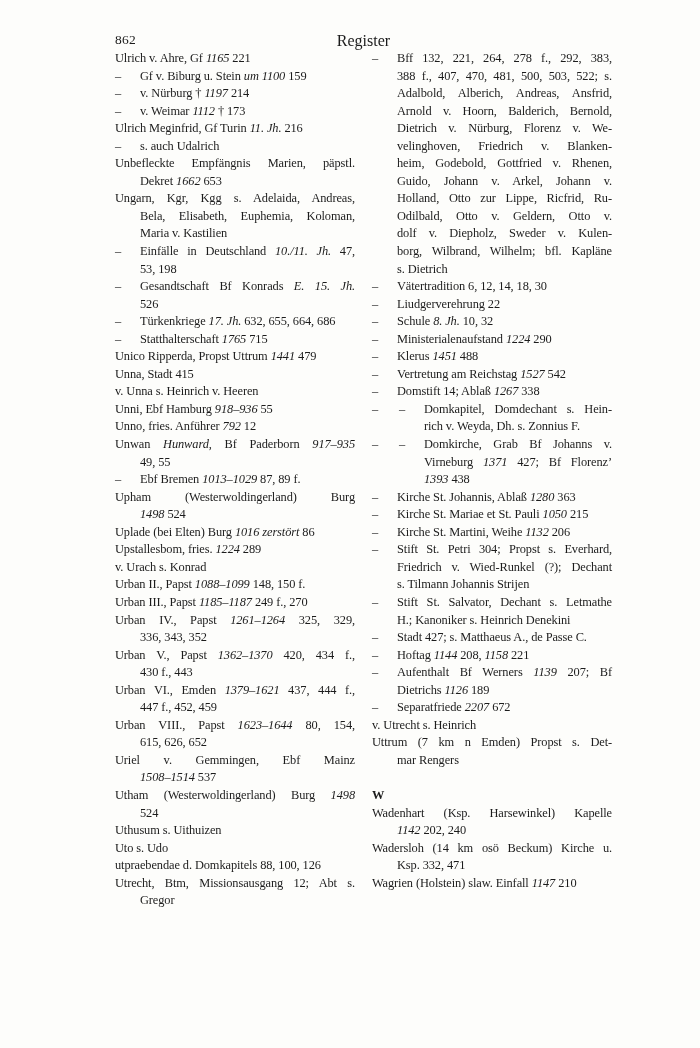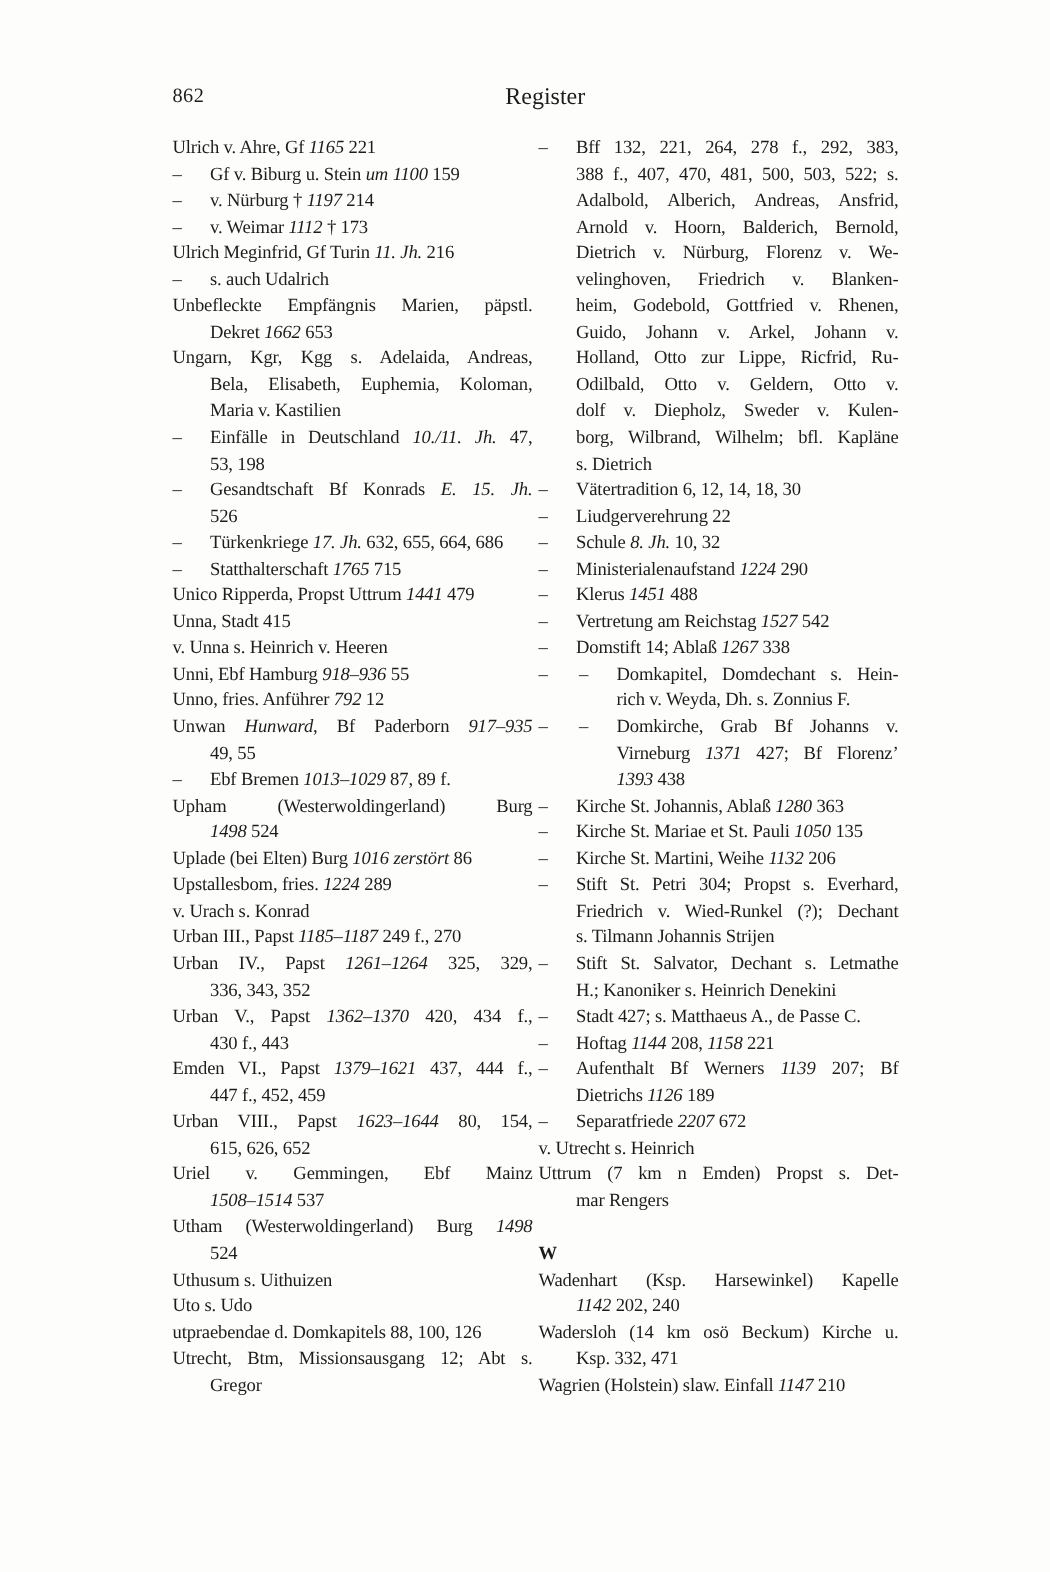--- a/index.html
+++ b/index.html
@@ -13,39 +13,39 @@
     color: #1c1c1c;
     font-family: "Liberation Serif", "DejaVu Serif", serif;
     overflow: hidden;
   }
   .page {
     width: 497px;
     margin-left: 115px;
   }
   .pagehead {
     position: relative;
-    padding-top: 56px;
+    padding-top: 32px;
     height: 18px;
   }
   .pagenum {
     position: absolute;
     left: 0;
     font-size: 13.5px;
     letter-spacing: 0.3px;
   }
   .runtitle {
     position: absolute;
     left: 50%;
     transform: translateX(-50%);
     font-size: 16px;
   }
   .twocol {
-    margin-top: 16px;
+    margin-top: 0;
     display: flex;
-    gap: 4px;
+    gap: 17px;
   }
   .col {
     width: 240px;
   }
   .line {
     position: relative;
     font-size: 12.4px;
     line-height: 17.55px;
     letter-spacing: -0.1px;
     white-space: normal;
@@ -99,26 +99,27 @@
         <div class="line ind0"><span>Unni, Ebf Hamburg </span><span class="it">918–936</span><span> 55</span></div>
         <div class="line ind0"><span>Unno, fries. Anführer </span><span class="it">792</span><span> 12</span></div>
         <div class="line ind0 just"><span>Unwan </span><span class="it">Hunward</span><span>, Bf Paderborn </span><span class="it">917–935</span></div>
         <div class="line ind1"><span>49, 55</span></div>
         <div class="line ind1"><span class="dash d1">–</span><span>Ebf Bremen </span><span class="it">1013–1029</span><span> 87, 89 f.</span></div>
         <div class="line ind0 just"><span>Upham (Westerwoldingerland) Burg</span></div>
         <div class="line ind1"><span class="it">1498</span><span> 524</span></div>
         <div class="line ind0"><span>Uplade (bei Elten) Burg </span><span class="it">1016 zerstört</span><span> 86</span></div>
         <div class="line ind0"><span>Upstallesbom, fries. </span><span class="it">1224</span><span> 289</span></div>
         <div class="line ind0"><span>v. Urach s. Konrad</span></div>
+        <div class="line ind0"><span>Urban II., Papst </span><span class="it">1088–1099</span><span> 148, 150 f.</span></div>
         <div class="line ind0"><span>Urban III., Papst </span><span class="it">1185–1187</span><span> 249 f., 270</span></div>
         <div class="line ind0 just"><span>Urban IV., Papst </span><span class="it">1261–1264</span><span> 325, 329,</span></div>
         <div class="line ind1"><span>336, 343, 352</span></div>
         <div class="line ind0 just"><span>Urban V., Papst </span><span class="it">1362–1370</span><span> 420, 434 f.,</span></div>
         <div class="line ind1"><span>430 f., 443</span></div>
-        <div class="line ind0 just"><span>Emden VI., Papst </span><span class="it">1379–1621</span><span> 437, 444 f.,</span></div>
+        <div class="line ind0 just"><span>Urban VI., Emden </span><span class="it">1379–1621</span><span> 437, 444 f.,</span></div>
         <div class="line ind1"><span>447 f., 452, 459</span></div>
         <div class="line ind0 just"><span>Urban VIII., Papst </span><span class="it">1623–1644</span><span> 80, 154,</span></div>
         <div class="line ind1"><span>615, 626, 652</span></div>
         <div class="line ind0 just"><span>Uriel v. Gemmingen, Ebf Mainz</span></div>
         <div class="line ind1"><span class="it">1508–1514</span><span> 537</span></div>
         <div class="line ind0 just"><span>Utham (Westerwoldingerland) Burg </span><span class="it">1498</span></div>
         <div class="line ind1"><span>524</span></div>
         <div class="line ind0"><span>Uthusum s. Uithuizen</span></div>
         <div class="line ind0"><span>Uto s. Udo</span></div>
         <div class="line ind0"><span>utpraebendae d. Domkapitels 88, 100, 126</span></div>
@@ -145,21 +146,21 @@
         <div class="line ind1"><span class="dash d1">–</span><span>Ministerialenaufstand </span><span class="it">1224</span><span> 290</span></div>
         <div class="line ind1"><span class="dash d1">–</span><span>Klerus </span><span class="it">1451</span><span> 488</span></div>
         <div class="line ind1"><span class="dash d1">–</span><span>Vertretung am Reichstag </span><span class="it">1527</span><span> 542</span></div>
         <div class="line ind1"><span class="dash d1">–</span><span>Domstift 14; Ablaß </span><span class="it">1267</span><span> 338</span></div>
         <div class="line ind2 just"><span class="dash d1">–</span><span class="dash d2">–</span><span>Domkapitel, Domdechant s. Hein-</span></div>
         <div class="line ind2"><span>rich v. Weyda, Dh. s. Zonnius F.</span></div>
         <div class="line ind2 just"><span class="dash d1">–</span><span class="dash d2">–</span><span>Domkirche, Grab Bf Johanns v.</span></div>
         <div class="line ind2 just"><span>Virneburg </span><span class="it">1371</span><span> 427; Bf Florenz’</span></div>
         <div class="line ind2"><span class="it">1393</span><span> 438</span></div>
         <div class="line ind1"><span class="dash d1">–</span><span>Kirche St. Johannis, Ablaß </span><span class="it">1280</span><span> 363</span></div>
-        <div class="line ind1"><span class="dash d1">–</span><span>Kirche St. Mariae et St. Pauli </span><span class="it">1050</span><span> 135</span></div>
+        <div class="line ind1"><span class="dash d1">–</span><span>Kirche St. Mariae et St. Pauli </span><span class="it">1050</span><span> 215</span></div>
         <div class="line ind1"><span class="dash d1">–</span><span>Kirche St. Martini, Weihe </span><span class="it">1132</span><span> 206</span></div>
         <div class="line ind1 just"><span class="dash d1">–</span><span>Stift St. Petri 304; Propst s. Everhard,</span></div>
         <div class="line ind1 just"><span>Friedrich v. Wied-Runkel (?); Dechant</span></div>
         <div class="line ind1"><span>s. Tilmann Johannis Strijen</span></div>
         <div class="line ind1 just"><span class="dash d1">–</span><span>Stift St. Salvator, Dechant s. Letmathe</span></div>
         <div class="line ind1"><span>H.; Kanoniker s. Heinrich Denekini</span></div>
         <div class="line ind1"><span class="dash d1">–</span><span>Stadt 427; s. Matthaeus A., de Passe C.</span></div>
         <div class="line ind1"><span class="dash d1">–</span><span>Hoftag </span><span class="it">1144</span><span> 208, </span><span class="it">1158</span><span> 221</span></div>
         <div class="line ind1 just"><span class="dash d1">–</span><span>Aufenthalt Bf Werners </span><span class="it">1139</span><span> 207; Bf</span></div>
         <div class="line ind1"><span>Dietrichs </span><span class="it">1126</span><span> 189</span></div>

